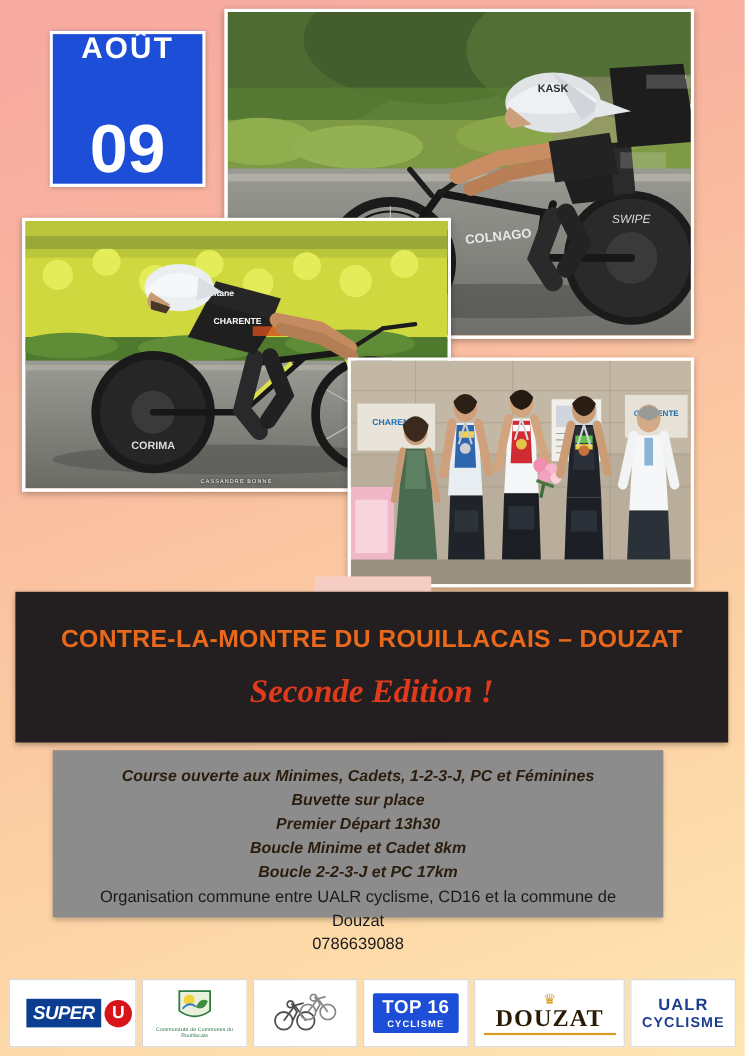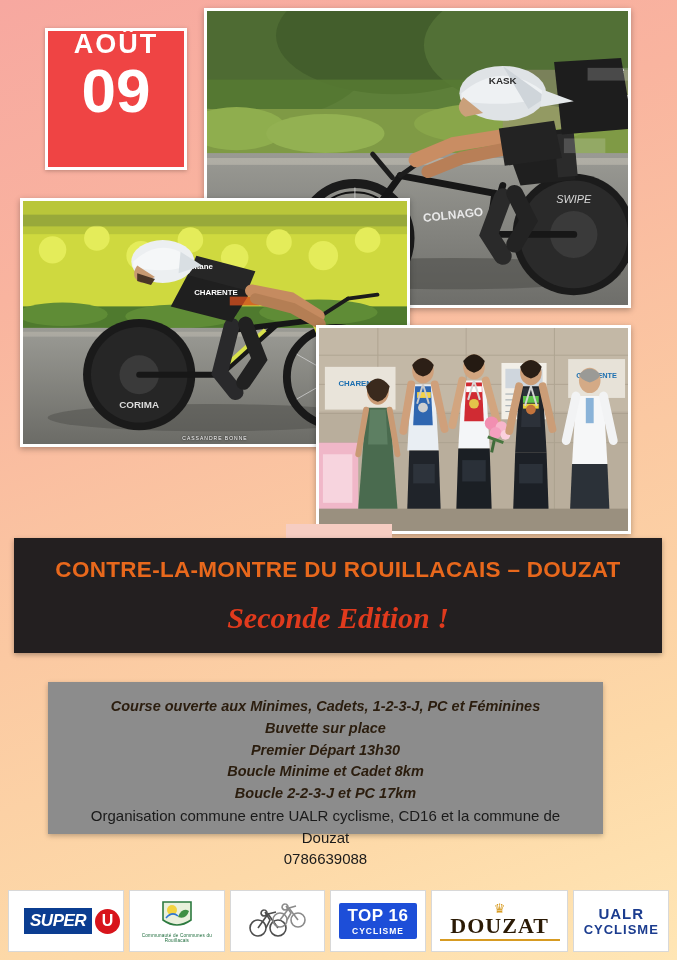--- a/index.html
+++ b/index.html
@@ -9,24 +9,24 @@
     background: linear-gradient(160deg, #f7a8a0 0%, #f9b49f 25%, #fbc9a2 55%, #fdd9a8 80%, #ffe6b5 100%);
     position: relative;
     overflow: hidden;
   }
 
   
   .date-badge {
     position: absolute;
     left: 45px; top: 28px;
     width: 142px; height: 142px;
-    background: #ef4444;
+    background: #1d4ed8;
     border: 3px solid #ffffff;
     display: flex; flex-direction: column;
-    align-items: center; justify-content: flex-start;
+    align-items: center; justify-content: space-between;
     box-shadow: 0 1px 4px rgba(0,0,0,.25);
   }
   .date-badge .month {
     color: #fff;
     font-size: 27px;
     letter-spacing: 2px;
     font-weight: bold;
     line-height: 1;
     margin-bottom: 2px;
   }
@@ -65,21 +65,21 @@
     position: absolute;
     left: 286px; top: 524px;
     width: 106px; height: 22px;
     background: #f6cdc2;
   }
 
   
   .title-block {
     position: absolute;
     left: 14px; top: 538px;
-    width: 648px; height: 115px;
+    width: 648px; height: 137px;
     background: #231f20;
     display: flex; flex-direction: column;
     align-items: center; justify-content: center;
     box-shadow: 0 2px 5px rgba(0,0,0,.3);
   }
   .title-main {
     color: #e8681c;
     font-size: 22.5px;
     font-weight: bold;
     letter-spacing: .3px;

